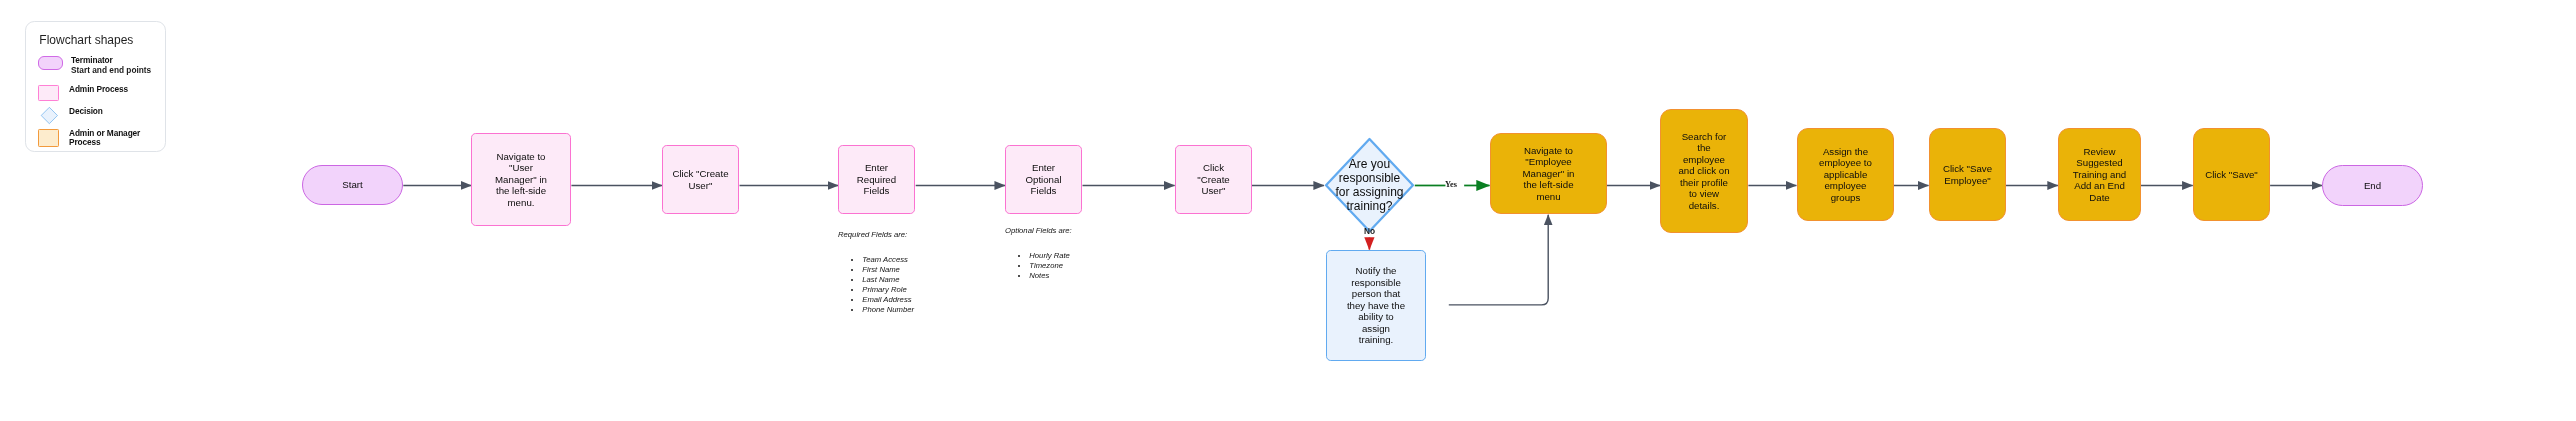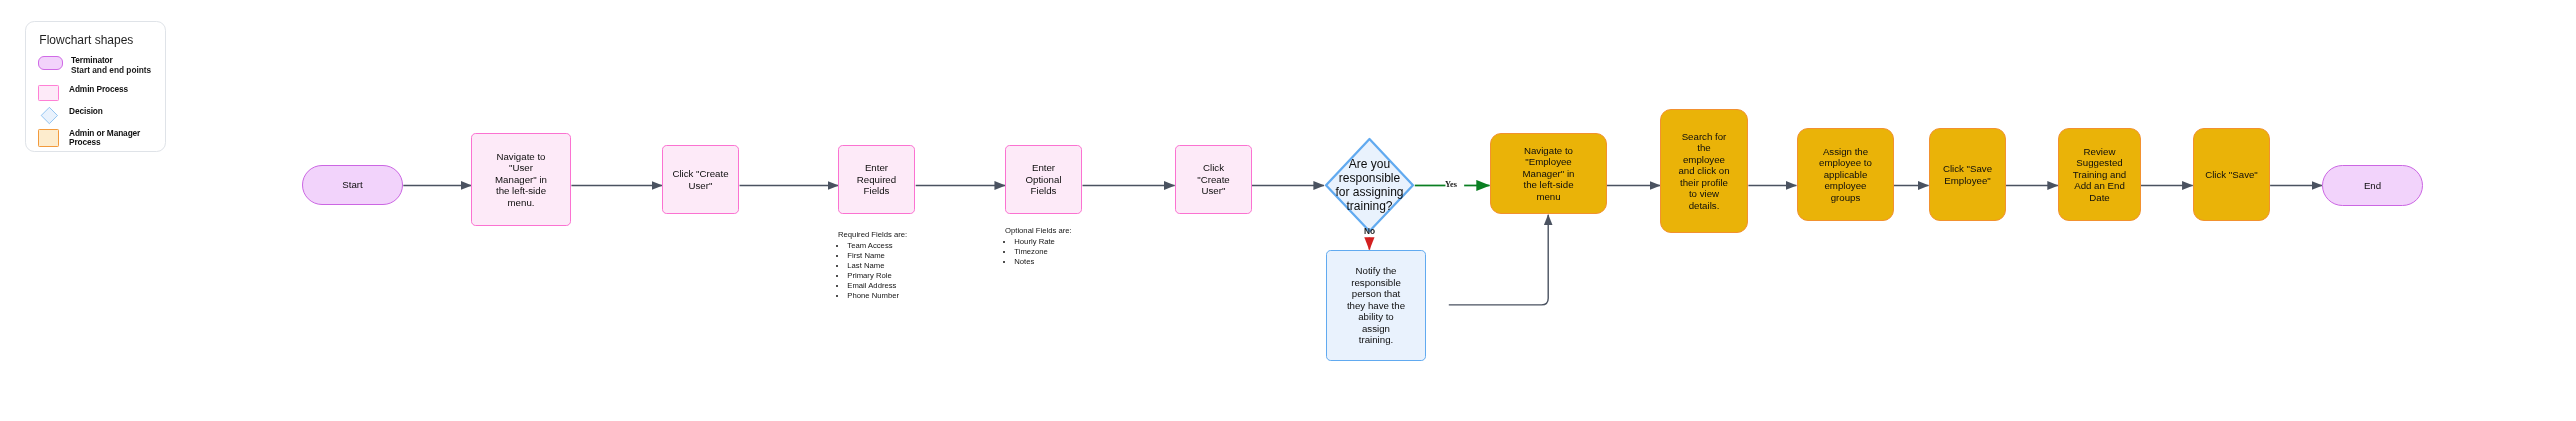--- a/index.html
+++ b/index.html
@@ -43,23 +43,23 @@
 
   .diamond{position:absolute;}
   .diamond .dshape{position:absolute;inset:0;}
   .diamond .dlabel{
     position:absolute;inset:0;display:flex;align-items:center;justify-content:center;
     text-align:center;font-size:12px;line-height:1.18;color:#0d0d0d;white-space:pre-line;
     padding:0 2.7px;box-sizing:border-box;
   }
 
   
-  .annot{position:absolute;font-size:7.7px;line-height:1.3;color:#141414;}
+  .annot{position:absolute;font-size:7.7px;line-height:1.3;color:#141414;font-style:italic;}
   .annot .ahead{margin:0 0 0.7px 0;}
-  .annot ul{margin:0;padding-left:9.3px;list-style:disc;}
+  .annot ul{margin:15px;padding-left:9.3px;list-style:disc;}
   .annot li{margin:0;padding:0;}
 
   
   .edgelabel{position:absolute;font-size:8.3px;font-weight:700;}
   .lbl-yes{color:#1b1b1b;}
   .lbl-no{color:#1b1b1b;}
 
   svg.edges{position:absolute;left:0;top:0;width:2576px;height:421px;pointer-events:none;}
 </style>
 </head>

